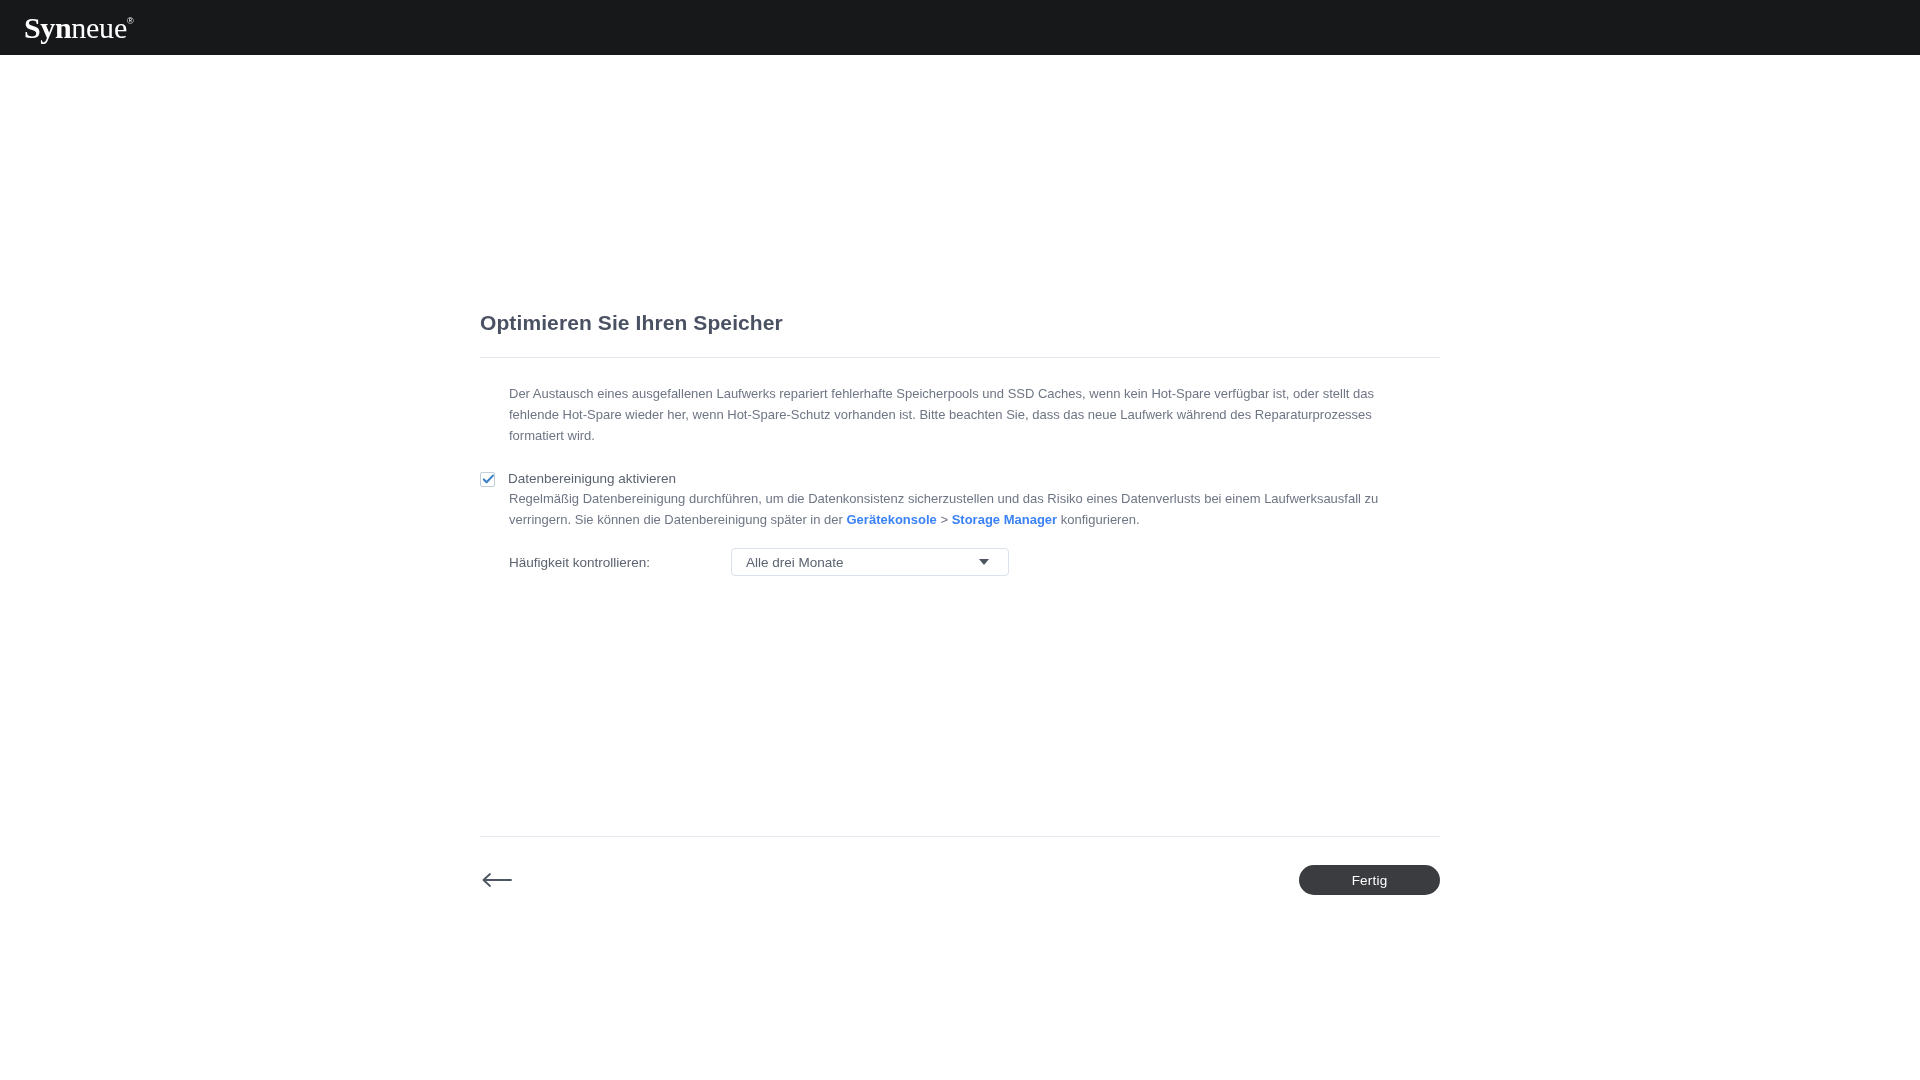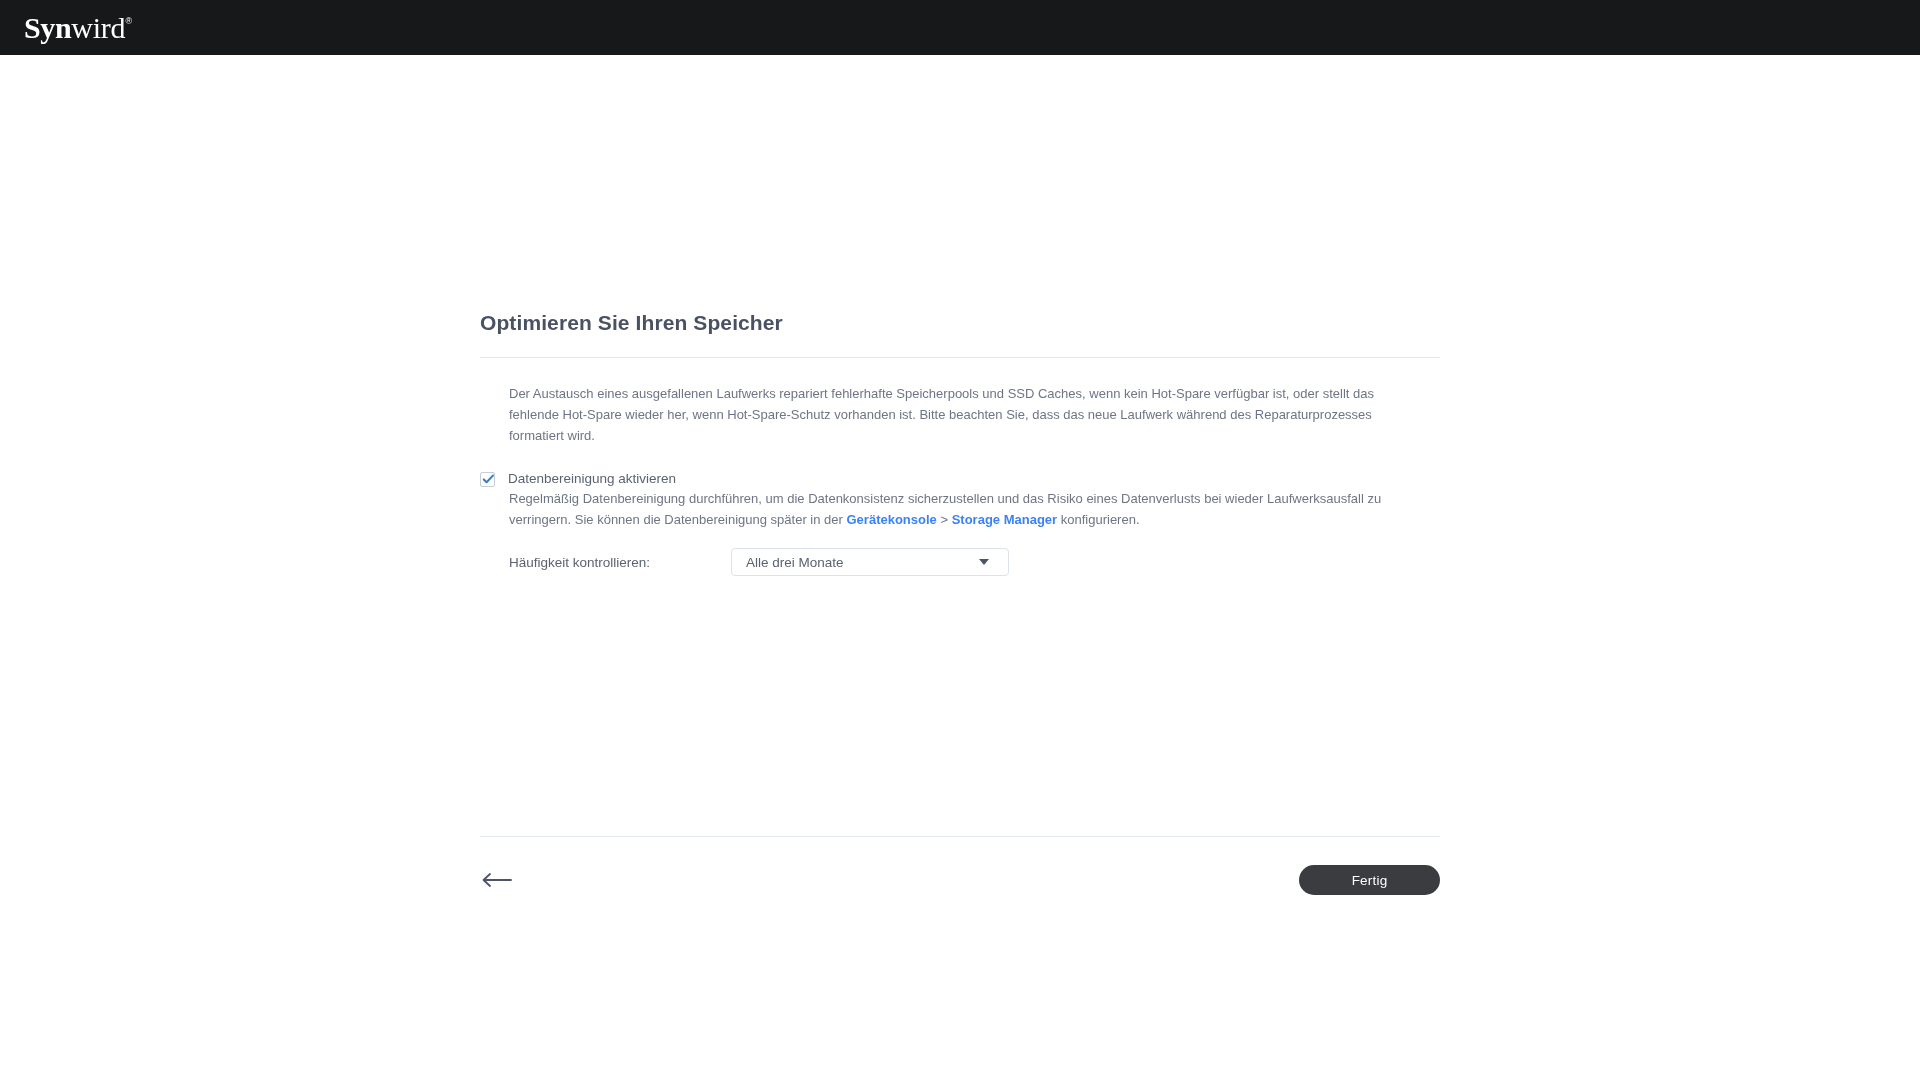--- a/index.html
+++ b/index.html
@@ -217,21 +217,21 @@
     font-family: "Liberation Sans", sans-serif;
     cursor: pointer;
     letter-spacing: 0.2px;
   }
 </style>
 </head>
 <body>
 
 <div class="topbar">
   <div class="logo">
-    <span class="syn">Syn</span><span class="ology">wird</span><span class="reg">®</span>
+    <span class="syn">Syn</span><span class="ology">neue</span><span class="reg">®</span>
   </div>
 </div>
 
 <div class="page">
 
   <div class="wizard">
 
     <h1 class="wizard-title">Optimieren Sie Ihren Speicher</h1>
 
 
@@ -244,21 +244,21 @@
       <div class="option-block-2">
         <div class="option-row">
           <span class="checkbox">
             <svg viewBox="0 0 13 13">
               <path d="M1.8 6.4 L4.6 9.3 L10.9 2.6" fill="none" stroke="#3b7fc4" stroke-width="2.1" stroke-linecap="round" stroke-linejoin="round"></path>
             </svg>
           </span>
           <span class="option-label">Datenbereinigung aktivieren</span>
         </div>
 
-        <div class="option-desc"><span>Regelmäßig Datenbereinigung durchführen, um die Datenkonsistenz sicherzustellen und das Risiko eines Datenverlusts bei wieder Laufwerksausfall zu verringern. Sie können die Datenbereinigung später in der </span><b>Gerätekonsole</b><span> &gt; </span><b>Storage Manager</b><span> konfigurieren.</span></div>
+        <div class="option-desc"><span>Regelmäßig Datenbereinigung durchführen, um die Datenkonsistenz sicherzustellen und das Risiko eines Datenverlusts bei einem Laufwerksausfall zu verringern. Sie können die Datenbereinigung später in der </span><b>Gerätekonsole</b><span> &gt; </span><b>Storage Manager</b><span> konfigurieren.</span></div>
 
         <div class="freq-row">
           <span class="freq-label">Häufigkeit kontrollieren:</span>
           <div class="select">
             <span class="select-value">Alle drei Monate</span>
             <span class="caret"></span>
           </div>
         </div>
       </div>
 

